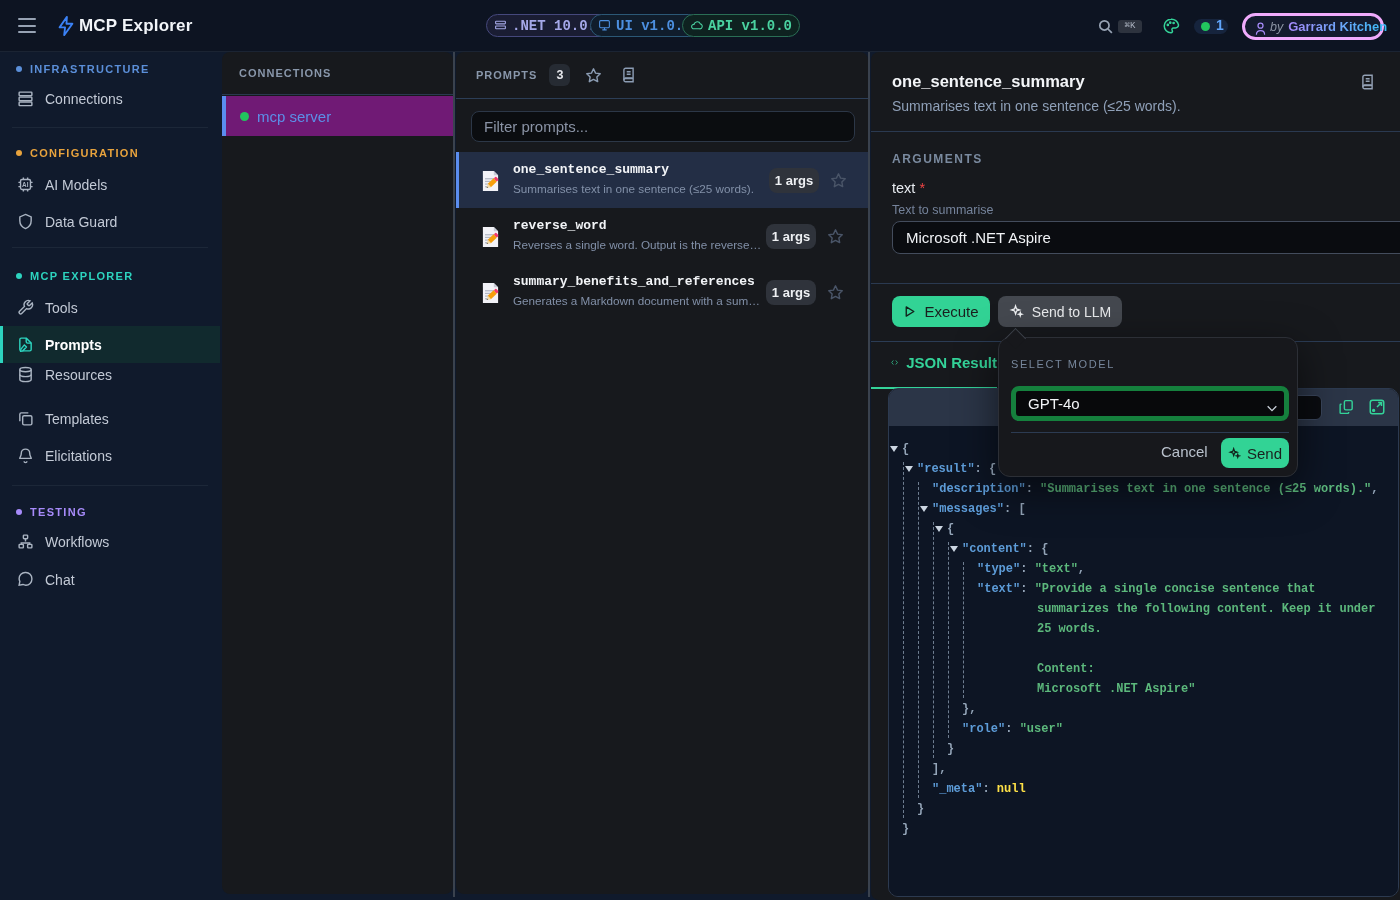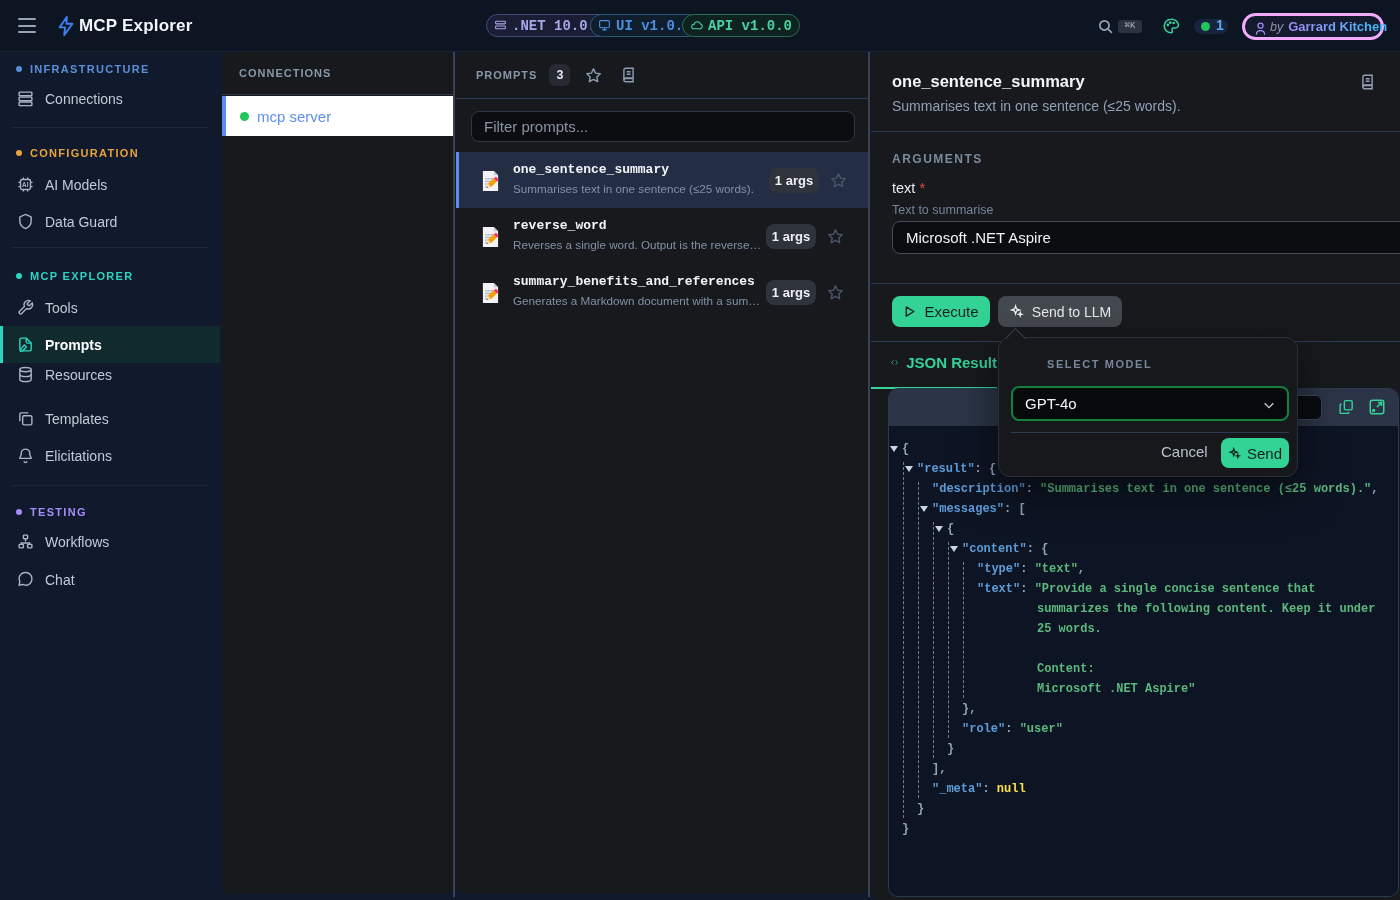--- a/index.html
+++ b/index.html
@@ -32,21 +32,21 @@
 
   
   .vdiv { position:absolute; top:52px; width:2px; height:845px; background:#3a424e; }
   #panel-conn { position:absolute; left:222px; top:52px; width:231px; height:842px; background:#17191d; border-radius:8px; }
   #panel-list { position:absolute; left:456px; top:52px; width:412px; height:842px; background:#17191d; border-radius:8px; }
   #panel-detail { position:absolute; left:871px; top:52px; width:529px; height:848px; background:#17191d; border-radius:8px 0 0 8px; }
 
   
   .paneltitle { font-size:11px; font-weight:700; letter-spacing:1px; color:#8997ab; }
   #connhdr { position:absolute; left:0; top:0; width:231px; height:43px; border-bottom:1px solid #2a3950; display:flex; align-items:center; padding-left:17px; }
-  #connrow { position:absolute; left:0; top:44px; width:231px; height:40px; background:#ffffff; border-left:4px solid #5b8def; display:flex; align-items:center; padding-left:14px; }
+  #connrow { position:absolute; left:0; top:44px; width:231px; height:40px; background:#701a75; border-left:4px solid #5b8def; display:flex; align-items:center; padding-left:14px; }
   #connrow .gdot { width:9px; height:9px; border-radius:5px; background:#22c55e; margin-right:8px; }
   #connrow span { color:#5c8fe8; font-size:15px; }
 
   
   #listhdr { position:absolute; left:0; top:0; width:412px; height:47px; border-bottom:1px solid #2c3e57; display:flex; align-items:center; padding-left:20px; }
   #cntbadge { margin-left:12px; width:21px; height:22px; background:#262b33; border-radius:6px; color:#e5e7eb; font-size:12.5px; font-weight:700; text-align:center; line-height:22px; }
   #filter { position:absolute; left:15px; top:59px; width:384px; height:31px; background:#0b0d10; border:1px solid #2c3747; border-radius:8px; color:#8a93a5; font-size:15px; display:flex; align-items:center; padding-left:12px; }
   .prow { position:absolute; left:0; width:412px; height:56px; }
   .prow.sel { background:#232e45; border-left:3px solid #5b8def; }
   .prow .ico { position:absolute; left:25px; top:17px; }
@@ -78,22 +78,22 @@
 
   
   .jl { position:absolute; font-family:"Liberation Mono",monospace; font-size:12px; font-weight:700; white-space:pre; line-height:20px; height:20px; }
   .jk { color:#5d9cd8; } .jp { color:#94a5b8; } .js { color:#5cb87c; } .jn { color:#fde047;font-family:Liberation Mono, monospace; }
   .tri { position:absolute; width:0; height:0; border-left:4.5px solid transparent; border-right:4.5px solid transparent; border-top:6px solid #cbd5e1; }
   .guide { position:absolute; width:1px; border-left:1px dashed #8fa0b4; opacity:.75; }
 
   
   #popover { position:absolute; left:998px; top:337px; width:300px; height:140px; background:#17181c; border:1px solid #2c2f36; border-radius:12px; box-shadow:0 12px 40px rgba(0,0,0,.55); z-index:50; }
   #poparrow { position:absolute; left:1008px; top:331px; width:15px; height:15px; background:#17181c; border-left:1.5px solid #3c4049; border-top:1.5px solid #3c4049; transform:rotate(45deg); z-index:51; }
-  #popover .pl { position:absolute; left:12px; top:20px; font-size:11px; font-weight:700; letter-spacing:1.6px; color:#77879c;margin-left:36px; }
-  #popsel { position:absolute; left:12px; top:48px; width:278px; height:35px; background:#08090b; border:2px solid #15803d; border-radius:8px; display:flex; align-items:center; padding-left:12px; color:#f2f4f7; font-size:15px; }
+  #popover .pl { position:absolute; left:12px; top:20px; font-size:11px; font-weight:400; letter-spacing:1.6px; color:#77879c; }
+  #popsel { position:absolute; left:12px; top:48px; width:278px; height:35px; background:#08090b; border:5px solid #15803d; border-radius:8px; display:flex; align-items:center; padding-left:12px; color:#f2f4f7; font-size:15px; }
   #popdiv { position:absolute; left:12px; top:94px; width:278px; height:1px; background:#2c3b52; }
   #popcancel { position:absolute; left:162px; top:105px; font-size:15px; color:#b9c1cc; }
   #popsend { position:absolute; left:222px; top:100px; width:68px; height:30px; background:#32d395; border-radius:8px; display:flex; align-items:center; justify-content:center; color:#1a201e; font-size:15px; font-weight:400; }
 </style>
 </head>
 <body>
 <div id="app">
 
   <div id="header">
     <div class="hamb">

